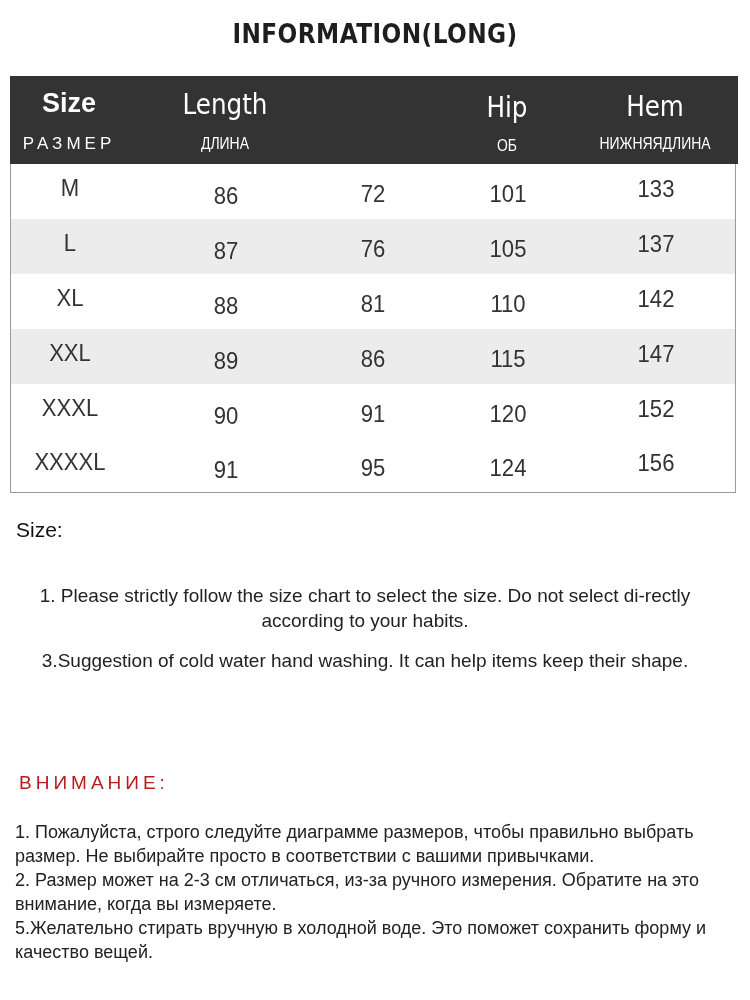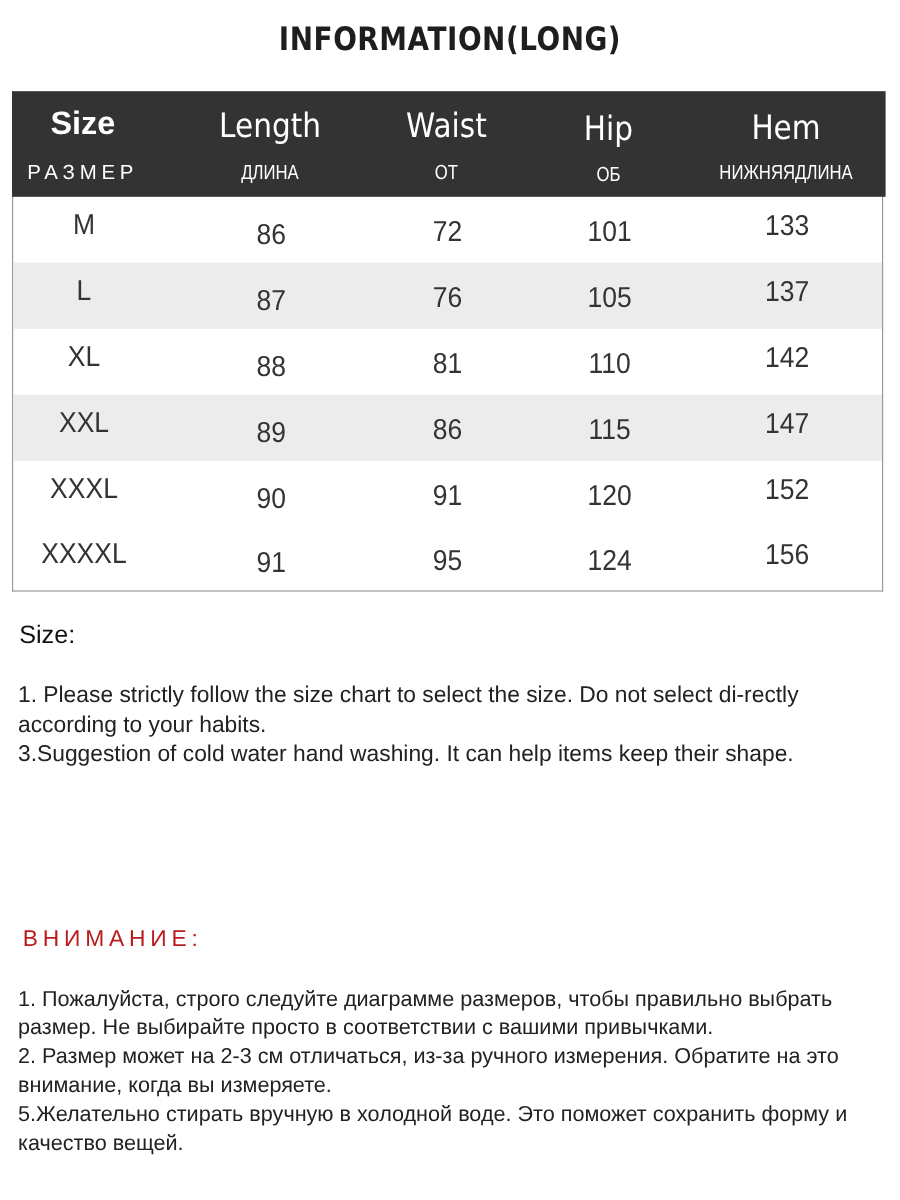--- a/index.html
+++ b/index.html
@@ -27,44 +27,40 @@
   .c2 { left: 298px; width: 128px; }
   .c3 { left: 440px; width: 114px; }
   .c4 { left: 570px; width: 150px; }
   .cell.c0 { top: -4px; }
   .cell.c1, .cell.c2, .cell.c3, .cell.c4 { top: 2px; }
   .cell.c4 { top: -3px; }
   .cell.c1 { top: 4px; }
   .note-head { position: absolute; left: 16px; top: 518px; font-size: 21px; color: #111; }
   .note-body { position: absolute; left: 15px; top: 568px; width: 700px; font-size: 19px;
                line-height: 24.6px; color: #222; }
-  .note-body p { margin: 0; }
+  .note-body p { margin: 16px; text-align: center; }
   .ru-head { position: absolute; left: 19px; top: 772px; font-size: 19px; letter-spacing: 4px; color: #b91c1c; }
   .ru-body { position: absolute; left: 15px; top: 820px; width: 720px; font-size: 18px;
              line-height: 24px; color: #222; }
   .ru-body p { margin: 0; }
 </style>
 </head>
 <body>
 
 <div class="title">INFORMATION(LONG)</div>
 
 <div class="table">
   <div class="thead">
     <div class="hcell size c0" style="top:0">
       <div class="en">Size</div>
       <div class="ru">РАЗМЕР</div>
     </div>
     <div class="hcell c1" style="top:0">
       <div class="en">Length</div>
       <div class="ru">ДЛИНА</div>
-    </div>
-    <div class="hcell c2" style="top:0">
-      <div class="en">Waist</div>
-      <div class="ru">ОТ</div>
     </div>
     <div class="hcell c3" style="top:0">
       <div class="en" style="top:15px">Hip</div>
       <div class="ru" style="top:60px">ОБ</div>
     </div>
     <div class="hcell c4" style="top:0">
       <div class="en" style="top:14px">Hem</div>
       <div class="ru">НИЖНЯЯДЛИНА</div>
     </div>
   </div>

